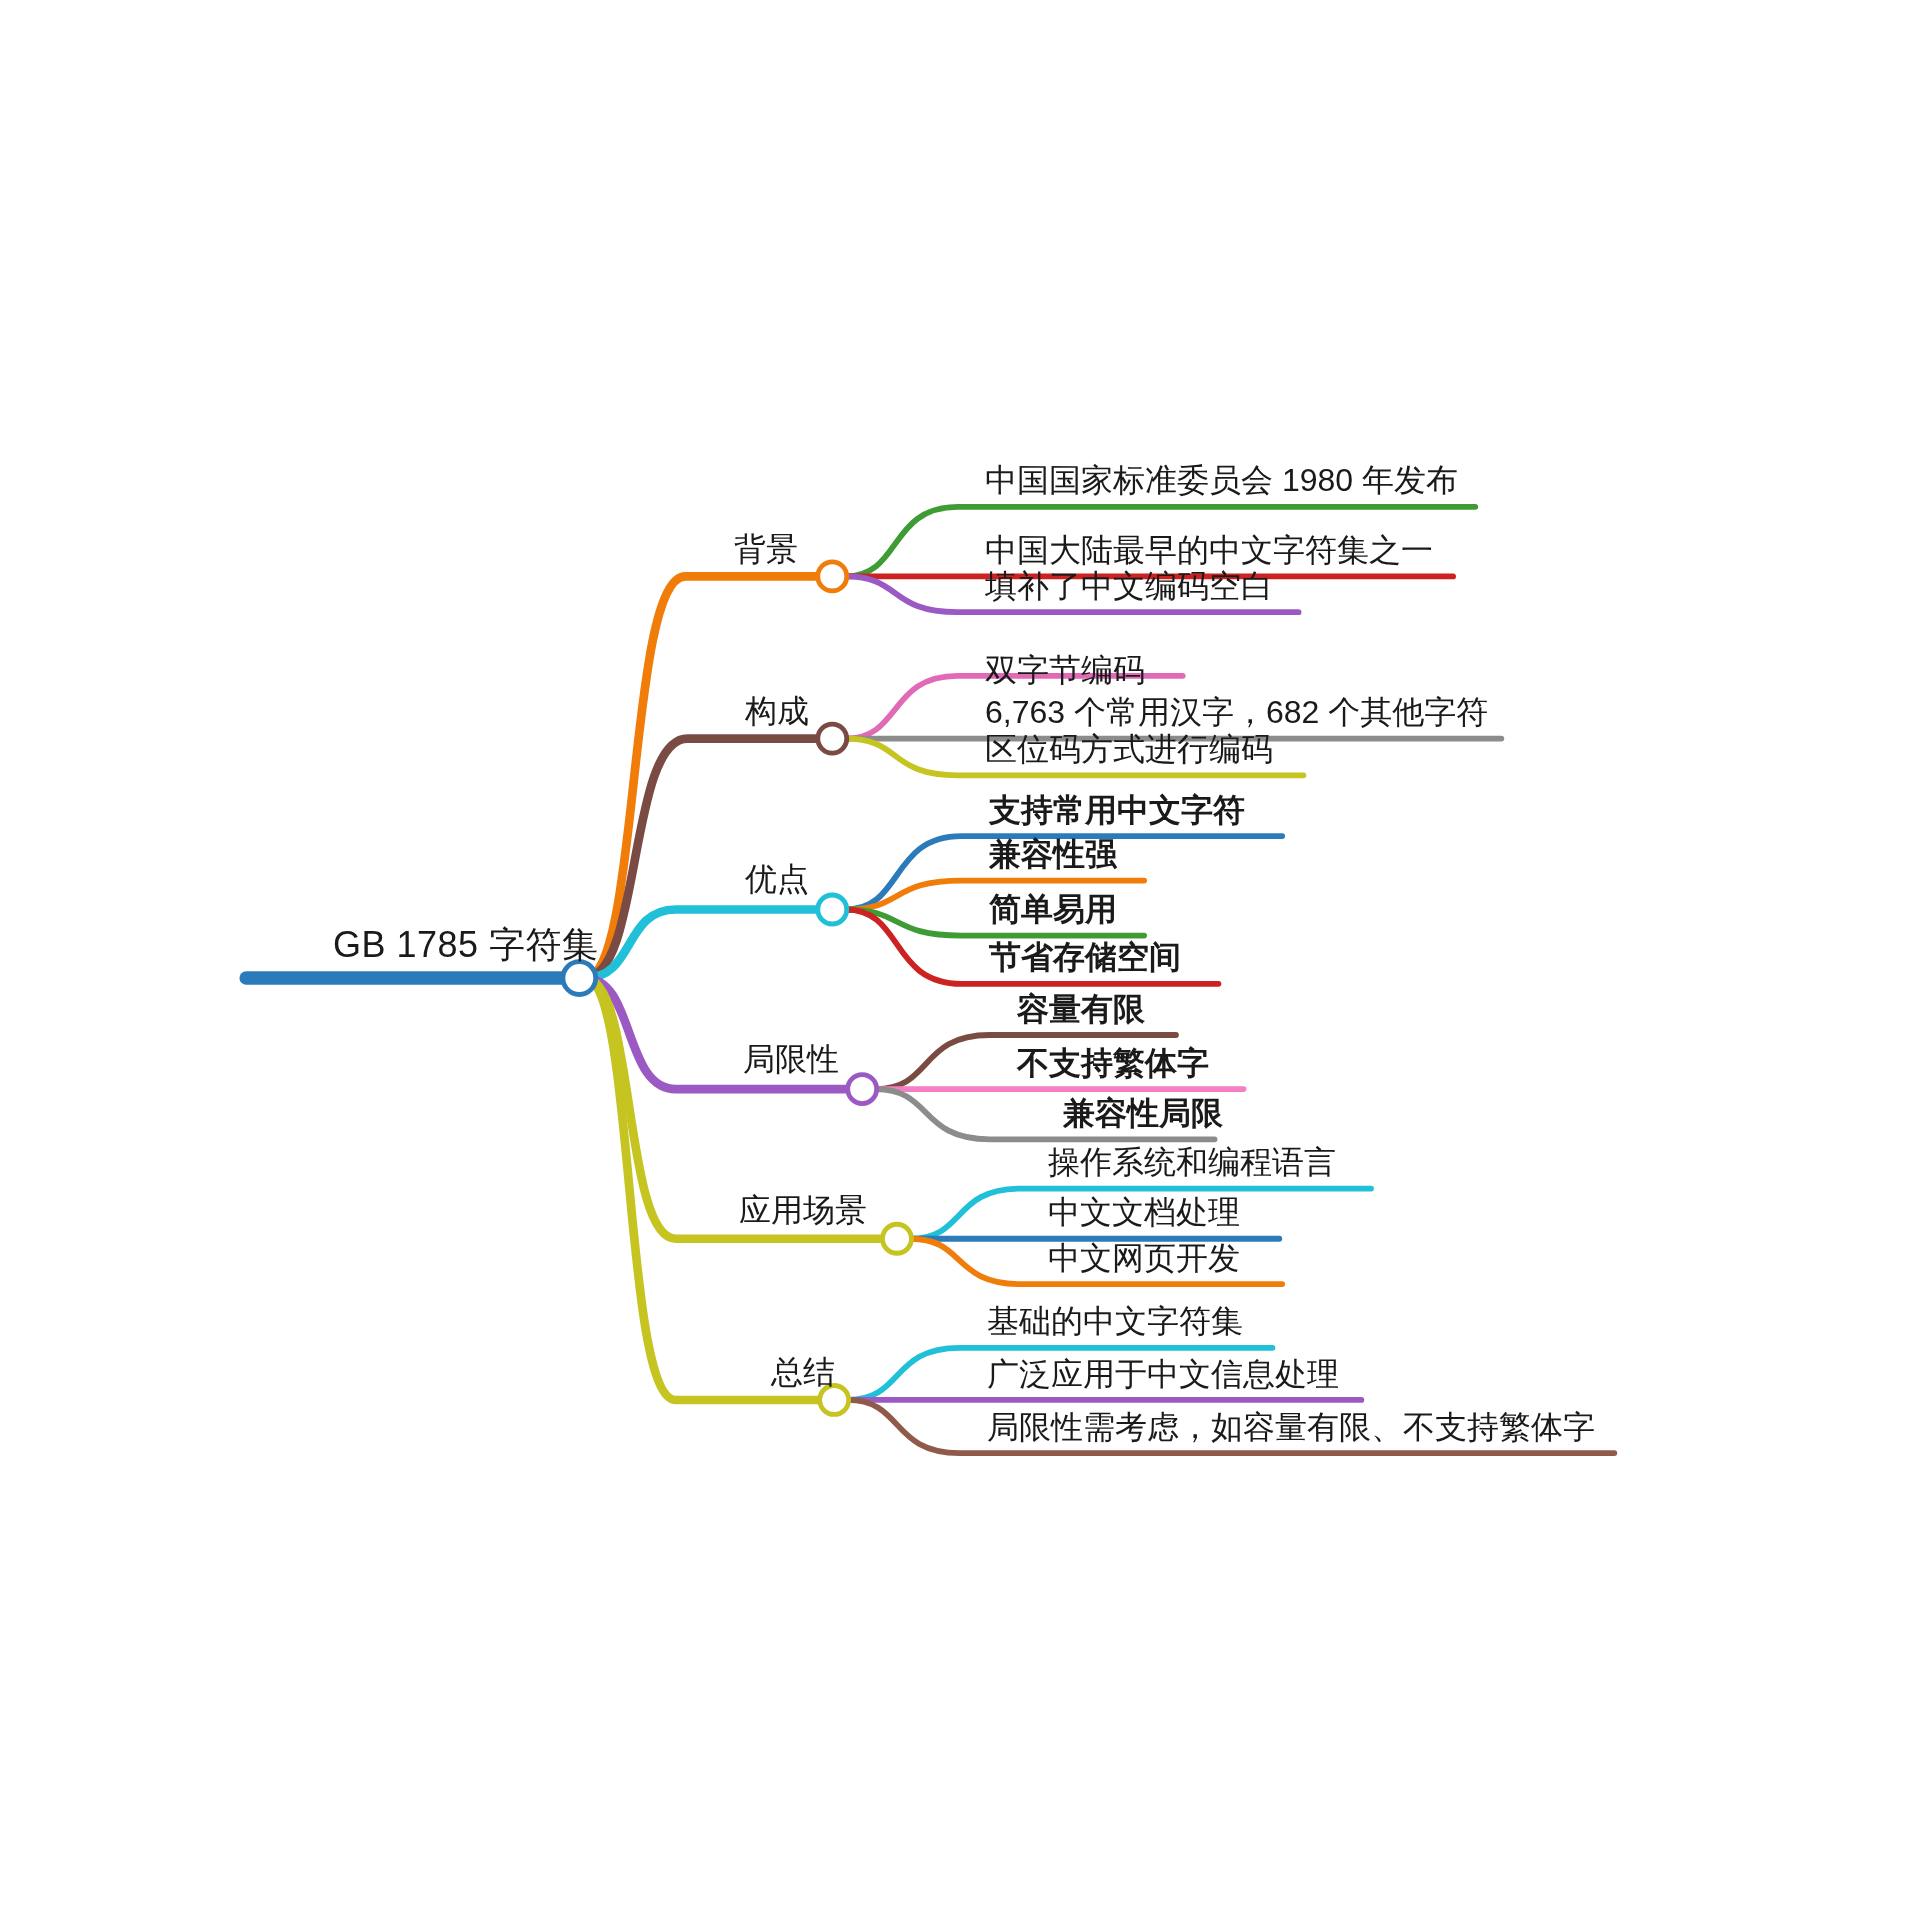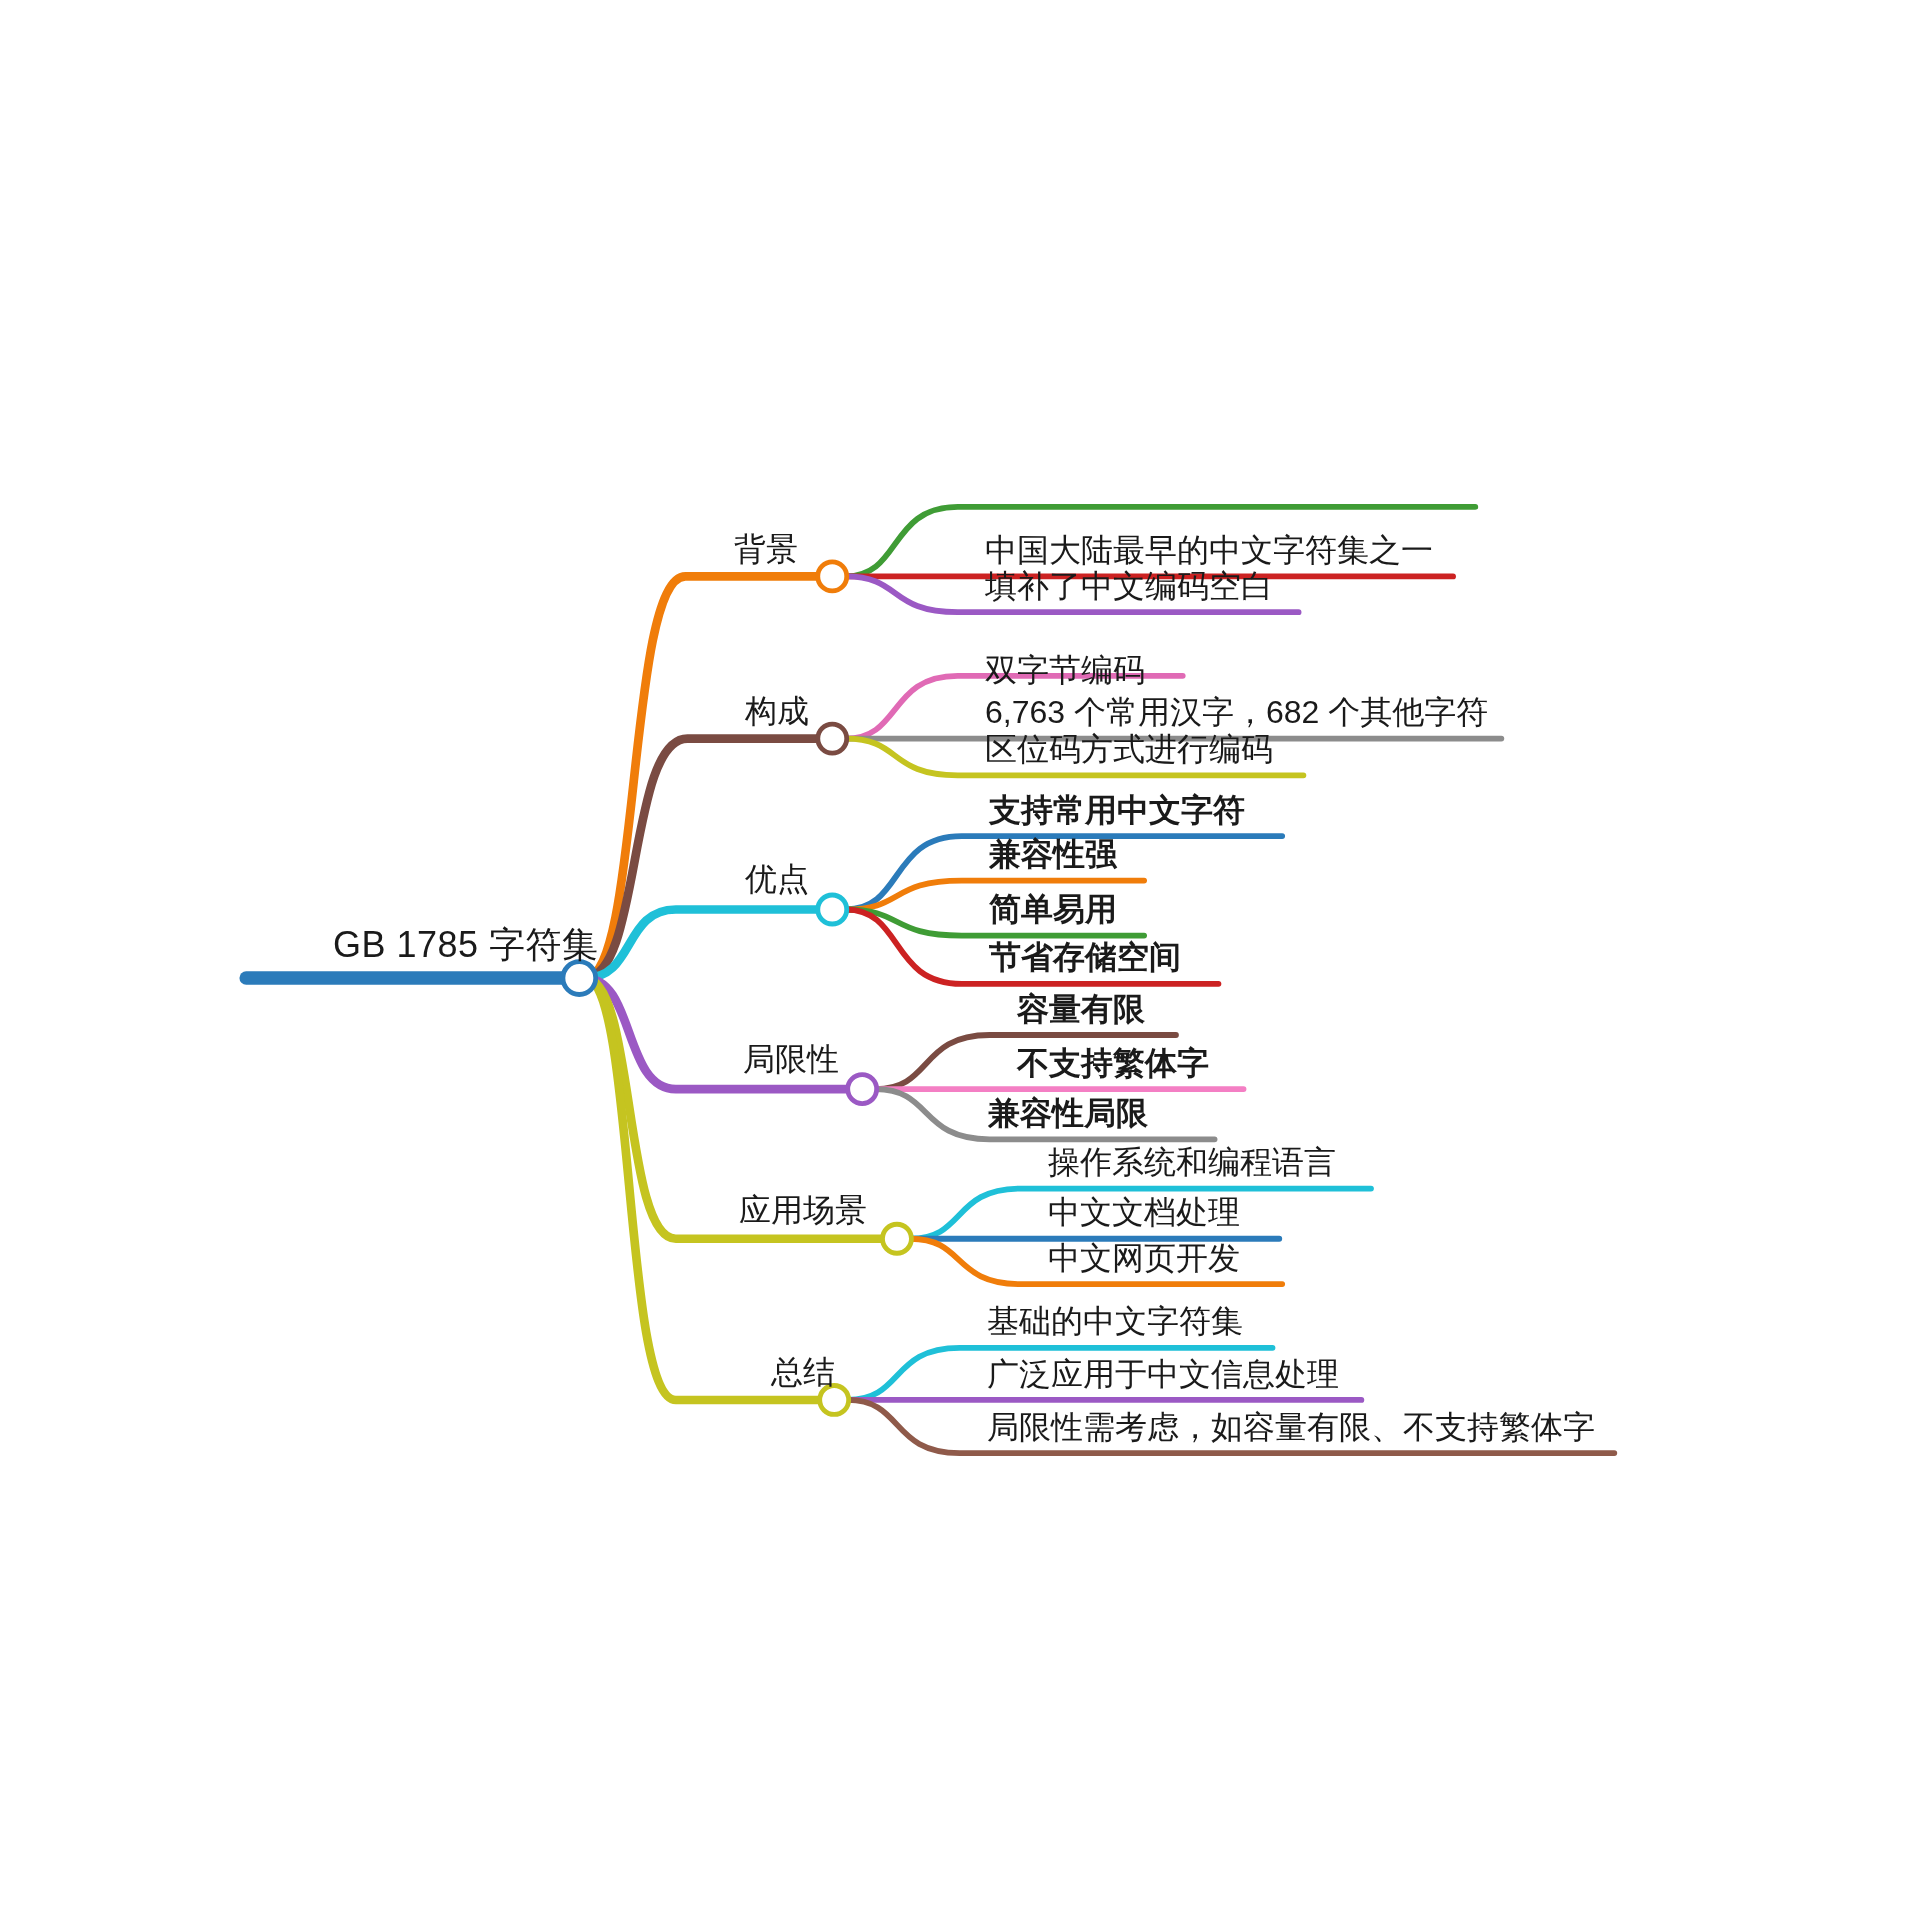--- a/index.html
+++ b/index.html
@@ -78,35 +78,36 @@
       <path d="M 943 1283 C 1000 1283, 986.32 1231, 1057 1231 L 1420 1231" stroke="#1fc0d8" stroke-width="6" fill="none" stroke-linecap="round"></path>
       <path d="M 943 1283 C 1000 1283, 986.32 1283, 1057 1283 L 1325 1283" stroke="#2b7bba" stroke-width="6" fill="none" stroke-linecap="round"></path>
       <path d="M 943 1283 C 1000 1283, 986.32 1330, 1057 1330 L 1328 1330" stroke="#f07d0a" stroke-width="6" fill="none" stroke-linecap="round"></path>
       <circle cx="929" cy="1283" r="15" fill="#ffffff" stroke="#c5c420" stroke-width="5"></circle>
       <path d="M 878 1450 C 936 1450, 922.08 1396, 994 1396 L 1318 1396" stroke="#1fc0d8" stroke-width="6" fill="none" stroke-linecap="round"></path>
       <path d="M 878 1450 C 936 1450, 922.08 1450, 994 1450 L 1410 1450" stroke="#9b59c4" stroke-width="6" fill="none" stroke-linecap="round"></path>
       <path d="M 878 1450 C 936 1450, 922.08 1505, 994 1505 L 1672 1505" stroke="#8f5a4a" stroke-width="6" fill="none" stroke-linecap="round"></path>
       <circle cx="864" cy="1450" r="15" fill="#ffffff" stroke="#c5c420" stroke-width="5"></circle>
       <circle cx="600" cy="1013" r="17" fill="#ffffff" stroke="#2b7bba" stroke-width="5"></circle>
     </svg>
+<div class="label leaf-label" style="left: 985px; top: 464px;">中国国家标准委员会 1980 年发布</div>
     <div class="label leaf-label" style="left: 985px; top: 534px;">中国大陆最早的中文字符集之一</div>
     <div class="label leaf-label" style="left: 985px; top: 570px;">填补了中文编码空白</div>
     <div class="label branch-label" style="left: 734px; top: 533px;">背景</div>
     <div class="label leaf-label" style="left: 985px; top: 633px; margin-top: 21px;">双字节编码</div>
     <div class="label leaf-label" style="left: 985px; top: 696px;">6,763 个常用汉字，682 个其他字符</div>
     <div class="label leaf-label" style="left: 985px; top: 733px;">区位码方式进行编码</div>
     <div class="label branch-label" style="left: 745px; top: 695px;">构成</div>
     <div class="label leaf-label bold" style="left: 989px; top: 794px;">支持常用中文字符</div>
     <div class="label leaf-label bold" style="left: 989px; top: 838px;">兼容性强</div>
     <div class="label leaf-label bold" style="left: 989px; top: 893px;">简单易用</div>
     <div class="label leaf-label bold" style="left: 989px; top: 941px;">节省存储空间</div>
     <div class="label branch-label" style="left: 745px; top: 863px;">优点</div>
     <div class="label leaf-label bold" style="left: 1017px; top: 993px;">容量有限</div>
     <div class="label leaf-label bold" style="left: 1017px; top: 1047px;">不支持繁体字</div>
-    <div class="label leaf-label bold" style="left: 988px; top: 1097px;">兼容性局限</div>
+    <div class="label leaf-label bold" style="left: 1063px; top: 1097px;">兼容性局限</div>
     <div class="label branch-label" style="left: 743px; top: 1043px;">局限性</div>
     <div class="label leaf-label" style="left: 1048px; top: 1146px;">操作系统和编程语言</div>
     <div class="label leaf-label" style="left: 1048px; top: 1196px;">中文文档处理</div>
     <div class="label leaf-label" style="left: 1048px; top: 1242px;">中文网页开发</div>
     <div class="label branch-label" style="left: 739px; top: 1194px;">应用场景</div>
     <div class="label leaf-label" style="left: 987px; top: 1305px;">基础的中文字符集</div>
     <div class="label leaf-label" style="left: 987px; top: 1358px;">广泛应用于中文信息处理</div>
     <div class="label leaf-label" style="left: 987px; top: 1411px;">局限性需考虑，如容量有限、不支持繁体字</div>
     <div class="label branch-label" style="left: 743px; top: 1356px; margin-left: 28px;">总结</div>
     <div class="label root-label" style="left: 333px; top: 927px;">GB 1785 字符集</div>

